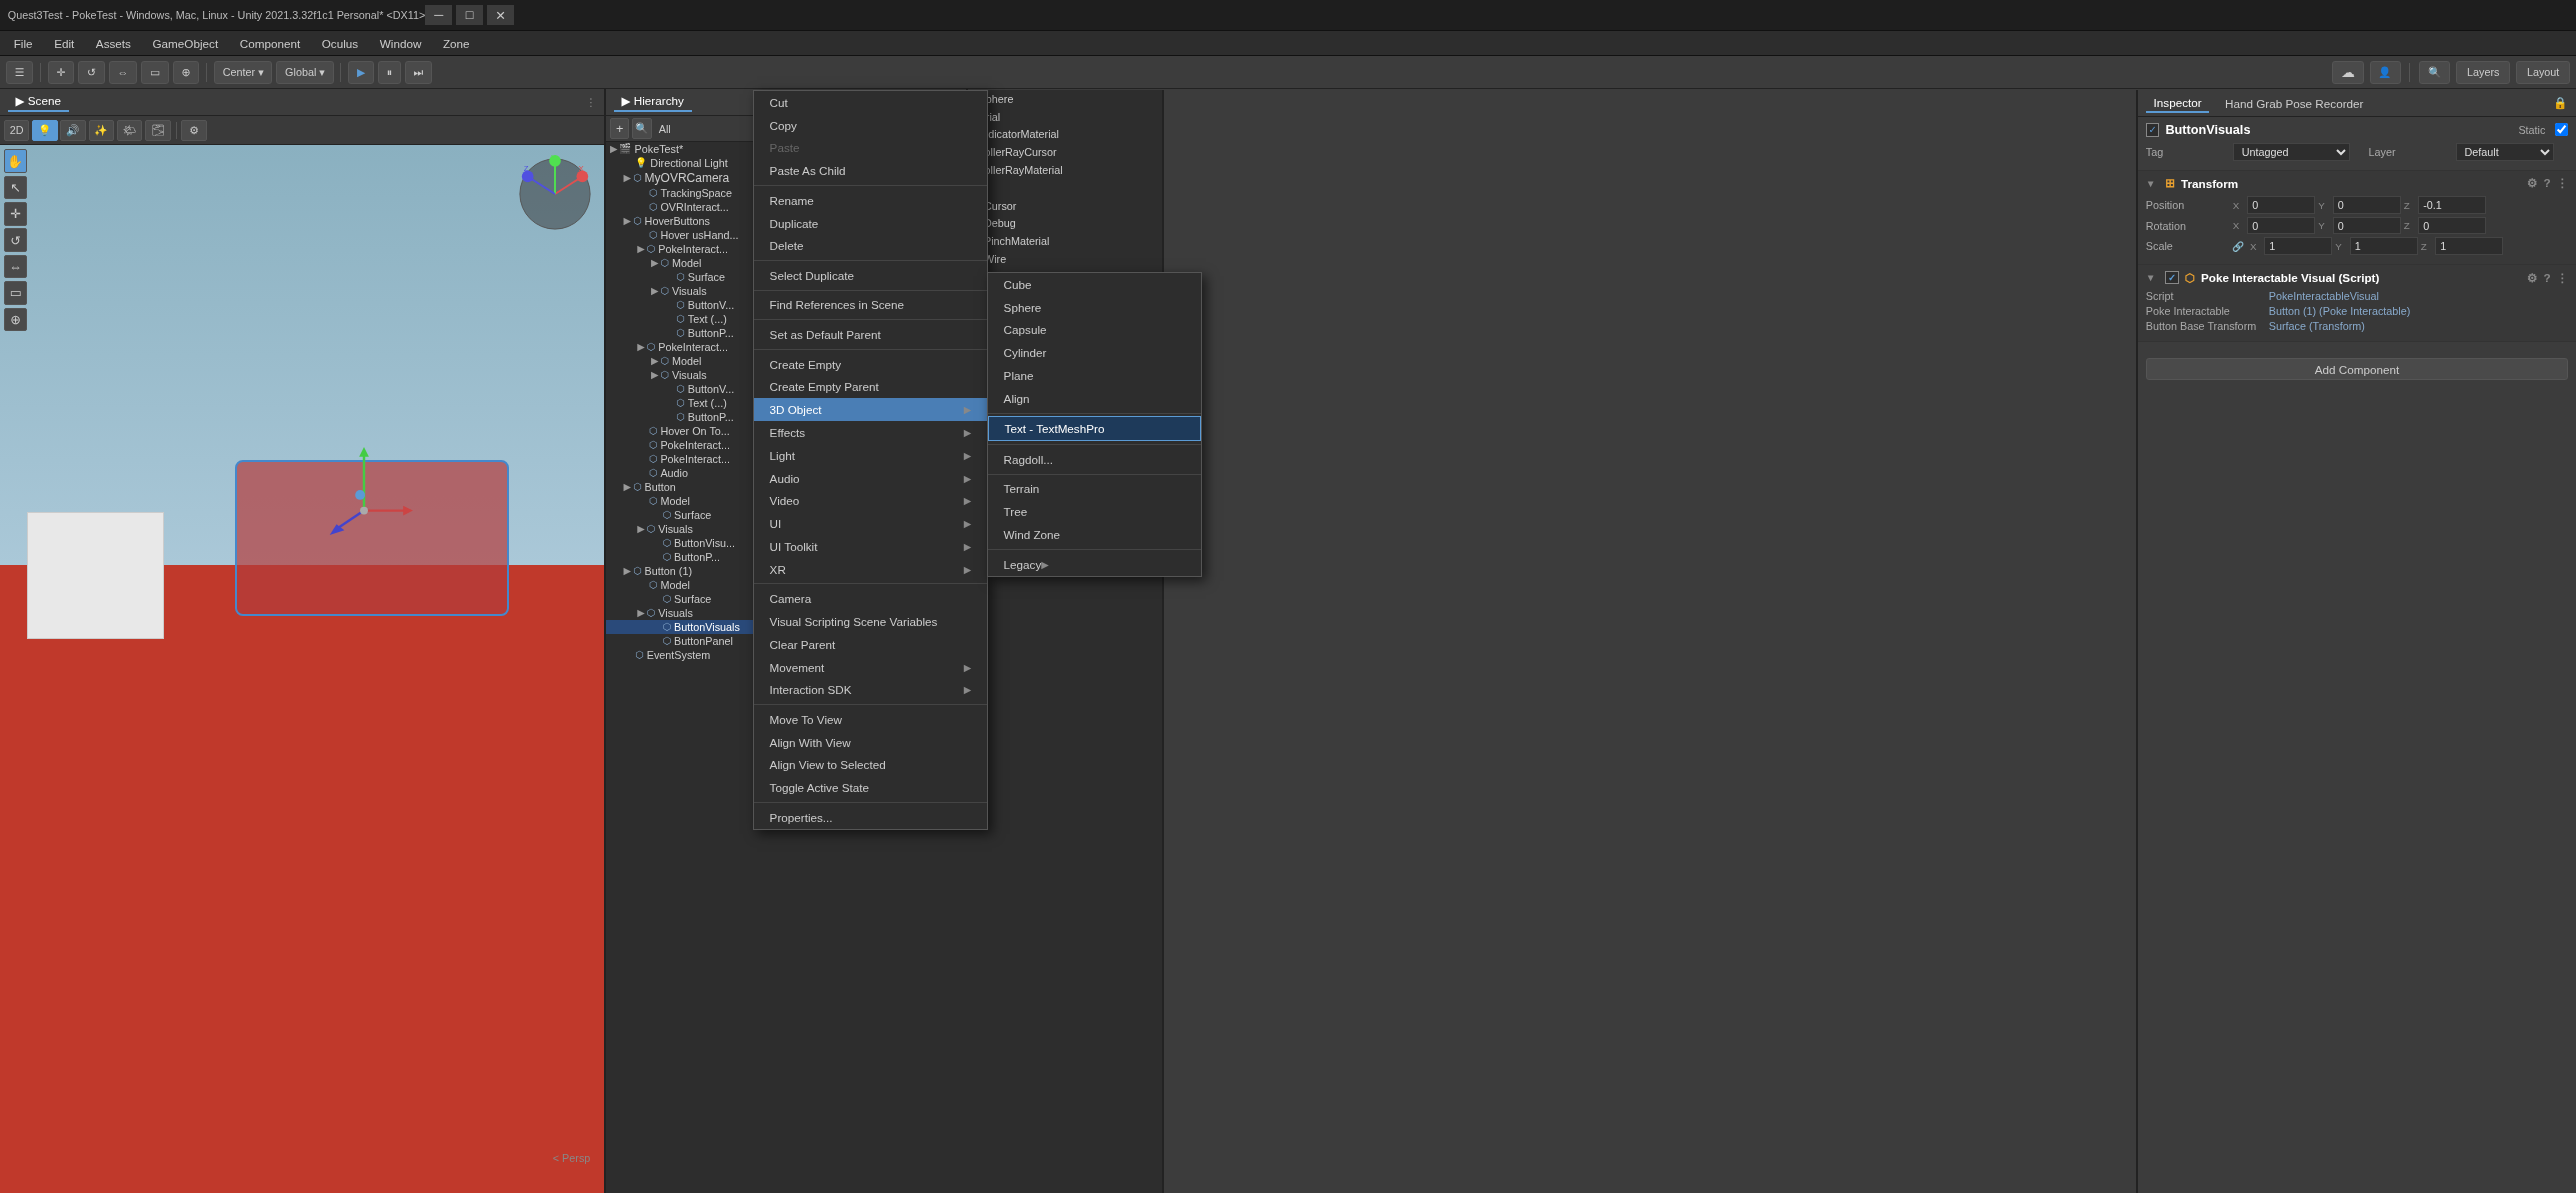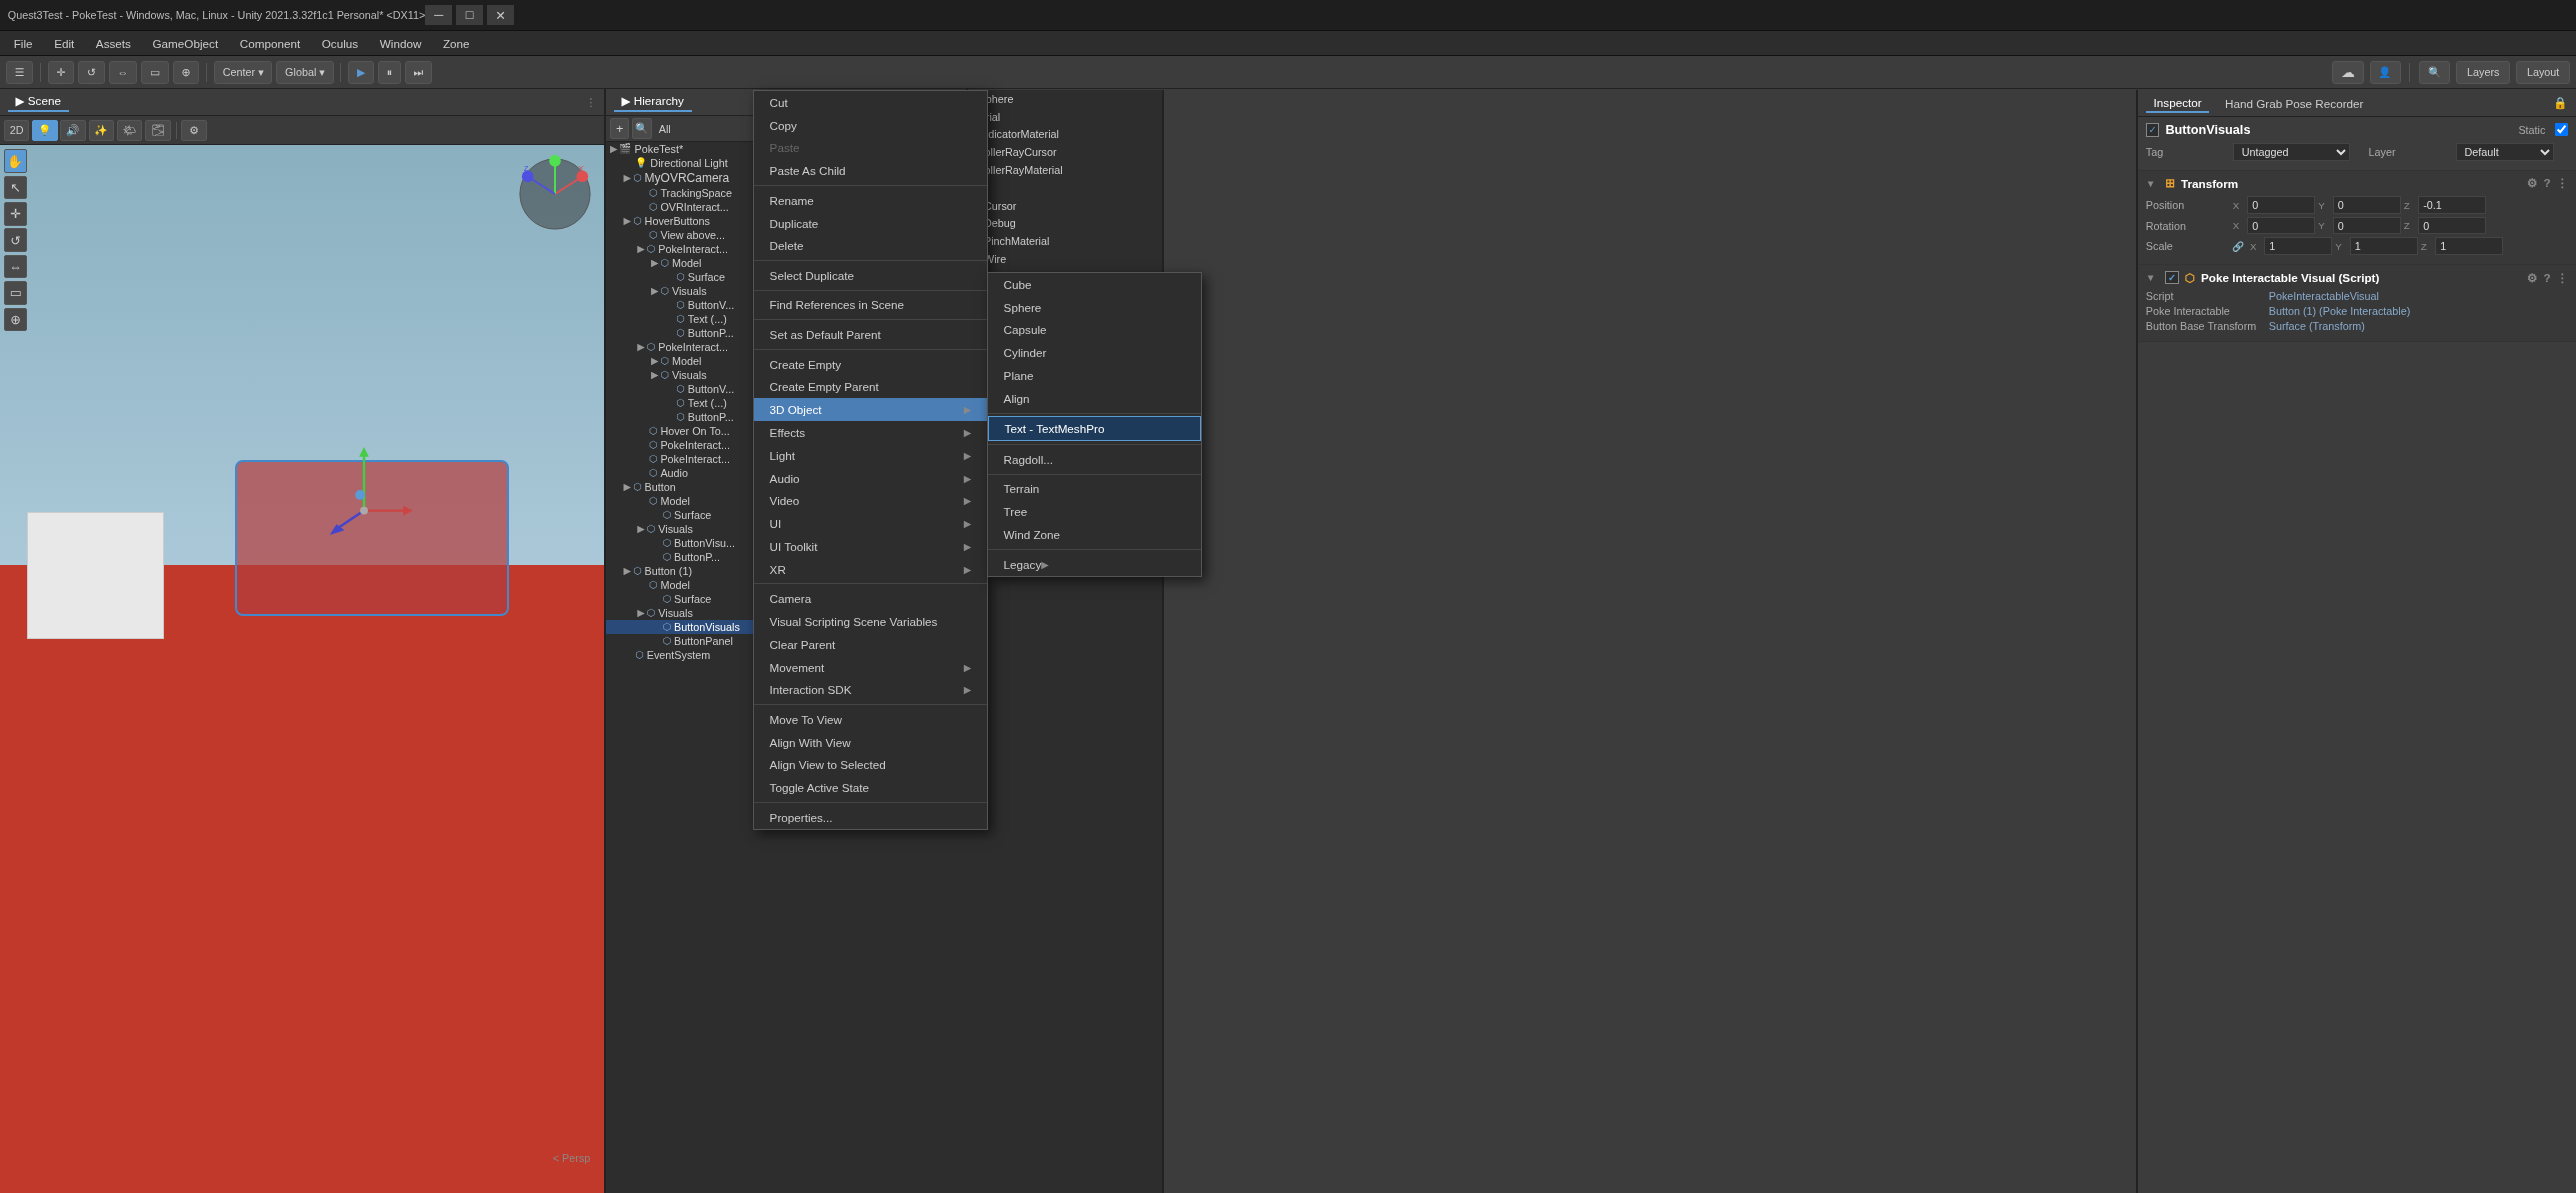--- a/index.html
+++ b/index.html
@@ -729,21 +729,21 @@
           <span class="hier-indent" style="width:13.7px; display:inline-block;"></span>
           <span class="hier-arrow">▶</span>
           <span class="hier-icon">⬡</span>
           <span style="font-size:10.8px;">HoverButtons</span>
         </div>
         <div class="hier-item">
           <span class="hier-indent" style="width:13.7px; display:inline-block;"></span>
           <span class="hier-indent" style="width:13.7px; display:inline-block;"></span>
           <span class="hier-indent" style="width:11.7px; display:inline-block;"></span>
           <span class="hier-icon">⬡</span>
-          <span style="font-size:10.8px;">View above...</span>
+          <span style="font-size:10.8px;">Hover usHand...</span>
         </div>
         <div class="hier-item">
           <span class="hier-indent" style="width:13.7px; display:inline-block;"></span>
           <span class="hier-indent" style="width:13.7px; display:inline-block;"></span>
           <span class="hier-arrow">▶</span>
           <span class="hier-icon">⬡</span>
           <span style="font-size:10.8px;">PokeInteract...</span>
         </div>
         <div class="hier-item">
           <span class="hier-indent" style="width:13.7px; display:inline-block;"></span>
@@ -1254,16 +1254,19 @@
       <div class="script-row">
         <span class="script-label">Poke Interactable</span>
         <span class="script-value">Button (1) (Poke Interactable)</span>
       </div>
       <div class="script-row">
         <span class="script-label">Button Base Transform</span>
         <span class="script-value">Surface (Transform)</span>
       </div>
     </div>
 
+    <div style="padding: 7.8px;">
+      <button class="add-component-btn">Add Component</button>
+    </div>
   </div>
 
 </div>
 
 
 </body></html>

